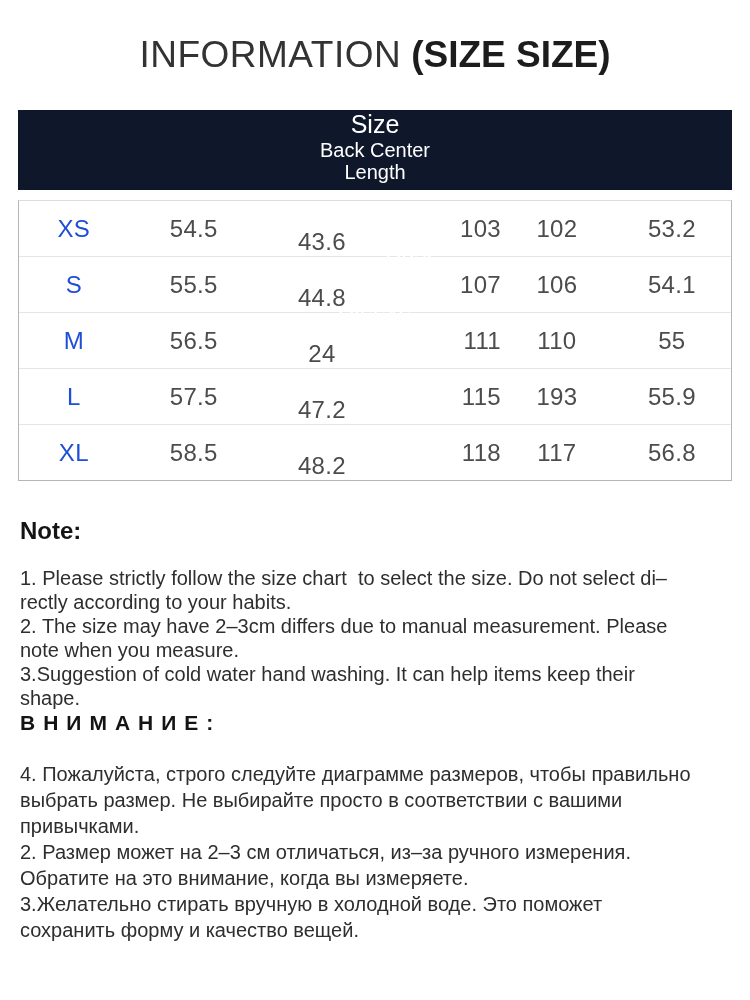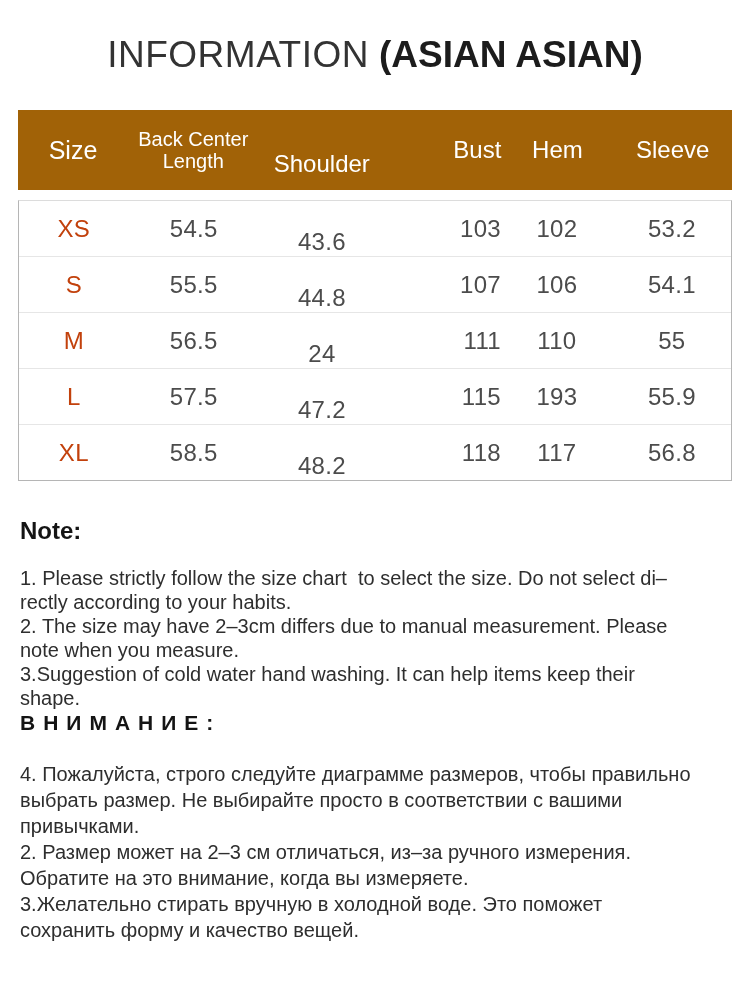--- a/index.html
+++ b/index.html
@@ -13,37 +13,37 @@
     margin:34px 0 0 0; text-align:center;
     font-size:37px; line-height:42px; font-weight:400; color:#333333;
     letter-spacing:0.5px;
   }
   .title .t-bold { font-weight:800; color:#1c1c1c; letter-spacing:0; }
   .title .t-reg { margin-right:10px; }
 
   
   .size-table { margin:34px 18px 0 18px; }
   .thead {
-    height:80px; background:#a16207; color:#ffffff;
-    display:flex; align-items:center;
+    height:80px; background:#0f172a; color:#ffffff;
+    display:flex; align-items:center;flex-direction:column;
   }
   .th { text-align:center; font-size:24px; font-weight:400; }
   .tbody { margin-top:10px; border:1px solid #b5b5b5; border-top:1px solid #dcdcdc; }
   .trow { height:55px; display:flex; align-items:center; }
   .trow + .trow { border-top:1px solid #e6e6e6; }
   .td { text-align:center; font-size:24px; color:#4c4c4c; letter-spacing:0.3px; }
   .c0 { width:15.4%; }
   .c1 { width:18.3%; }
   .c2 { width:17.7%;margin-top:27px; }
   .c3 { width:16.3%;text-align:right; }
   .c4 { width:15.7%; }
   .c5 { width:16.6%; }
   .th.c0 { font-size:25px; }
   .th.c1 { font-size:20px; line-height:22px; }
-  .td.c0 { color:#c2410c; }
+  .td.c0 { color:#1d4ed8; }
 
   
   .notes { margin:36px 20px 0 20px; }
   .note-heading { font-size:24px; line-height:28px; font-weight:700; color:#141414; }
   .note-lines { margin-top:21px; }
   .note-line {
     font-size:20px; line-height:24px; color:#2e2e2e; white-space:pre-wrap;
   }
   .attention-heading {
     font-size:21px; line-height:26px; font-weight:700;
@@ -52,21 +52,21 @@
   .attention-lines { margin-top:25px; }
   .attention-line {
     font-size:20px; line-height:26px; color:#2e2e2e; white-space:pre-wrap;
   }
 </style>
 </head>
 <body>
 
 <div>
 
-  <h1 class="title"><span class="t-reg">INFORMATION</span><span class="t-bold">(ASIAN ASIAN)</span></h1>
+  <h1 class="title"><span class="t-reg">INFORMATION</span><span class="t-bold">(SIZE SIZE)</span></h1>
 
   <div class="size-table">
     <div class="thead">
       <div class="th c0">Size</div>
       <div class="th c1">
         <div>Back Center</div>
         <div>Length</div>
       </div>
       <div class="th c2">Shoulder</div>
       <div class="th c3">Bust</div>

